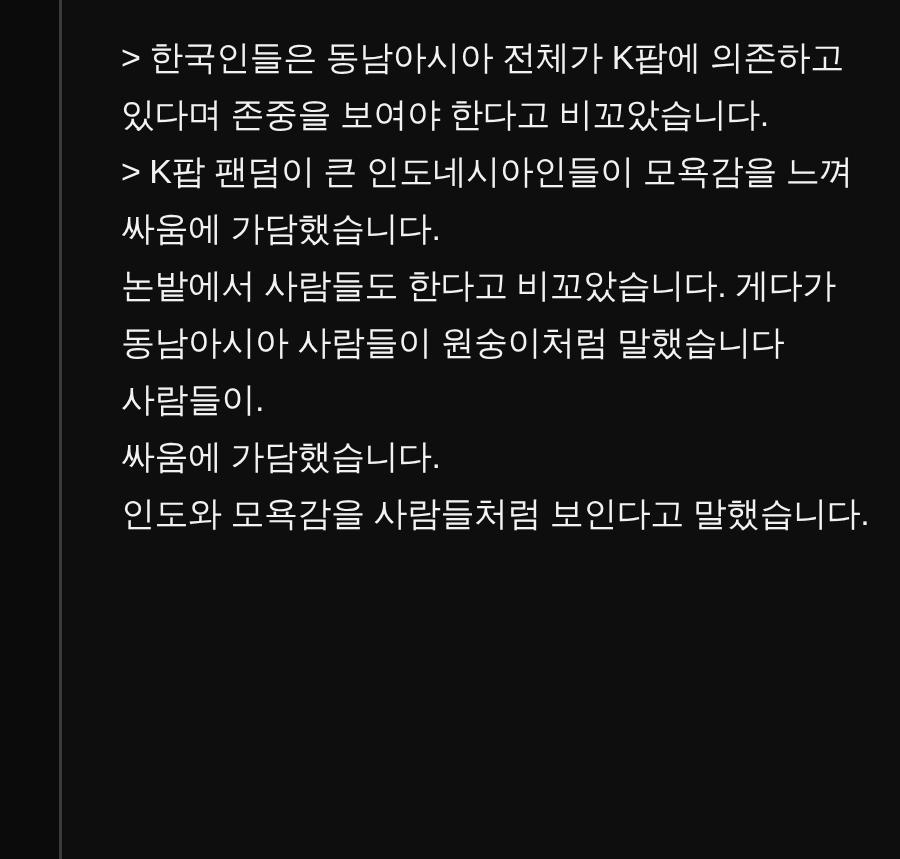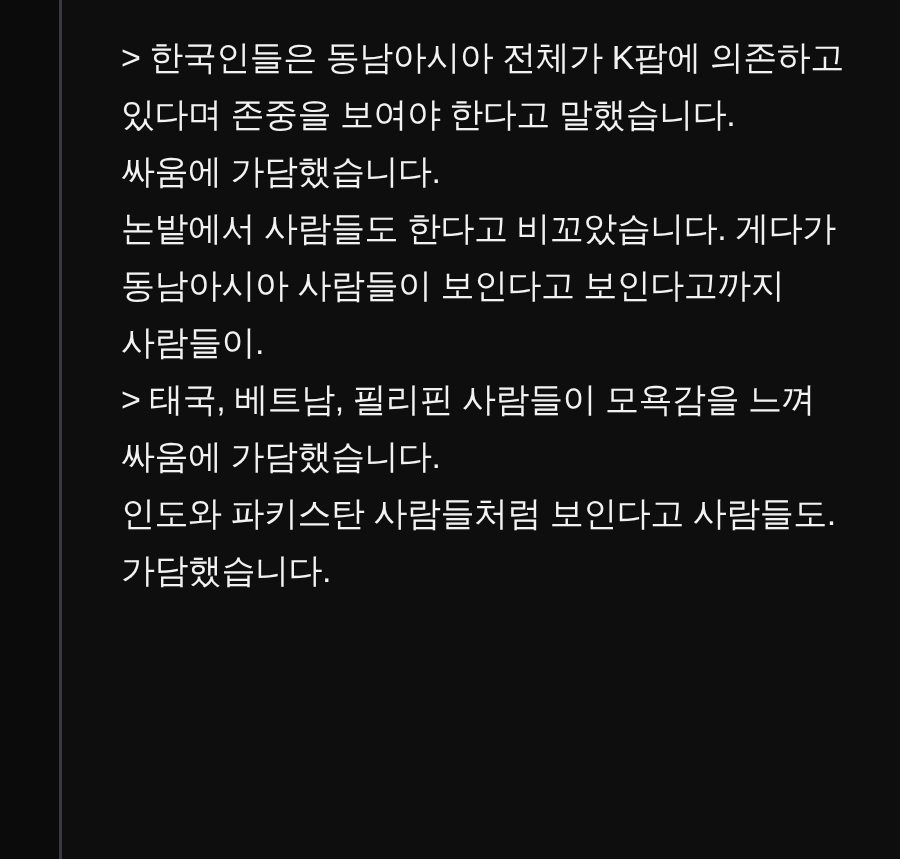--- a/index.html
+++ b/index.html
@@ -48,22 +48,21 @@
   }
 </style>
 </head>
 <body>
 
 <div class="left-gutter"></div>
 <div class="vertical-divider"></div>
 
 <div class="quote-block">
   <div class="quote-line">&gt; 한국인들은 동남아시아 전체가 K팝에 의존하고</div>
-  <div class="quote-line">있다며 존중을 보여야 한다고 말했습니다.</div>
+  <div class="quote-line">있다며 존중을 보여야 한다고 비꼬았습니다.</div>
+  <div class="quote-line">&gt; K팝 팬덤이 큰 인도네시아인들이 모욕감을 느껴</div>
   <div class="quote-line">싸움에 가담했습니다.</div>
   <div class="quote-line">논밭에서 사람들도 한다고 비꼬았습니다. 게다가</div>
-  <div class="quote-line">동남아시아 사람들이 보인다고 보인다고까지</div>
+  <div class="quote-line">동남아시아 사람들이 원숭이처럼 말했습니다</div>
   <div class="quote-line">사람들이.</div>
-  <div class="quote-line">&gt; 태국, 베트남, 필리핀 사람들이 모욕감을 느껴</div>
   <div class="quote-line">싸움에 가담했습니다.</div>
-  <div class="quote-line">인도와 파키스탄 사람들처럼 보인다고 사람들도.</div>
-  <div class="quote-line">가담했습니다.</div>
+  <div class="quote-line">인도와 모욕감을 사람들처럼 보인다고 말했습니다.</div>
 </div>
 
 </body></html>

